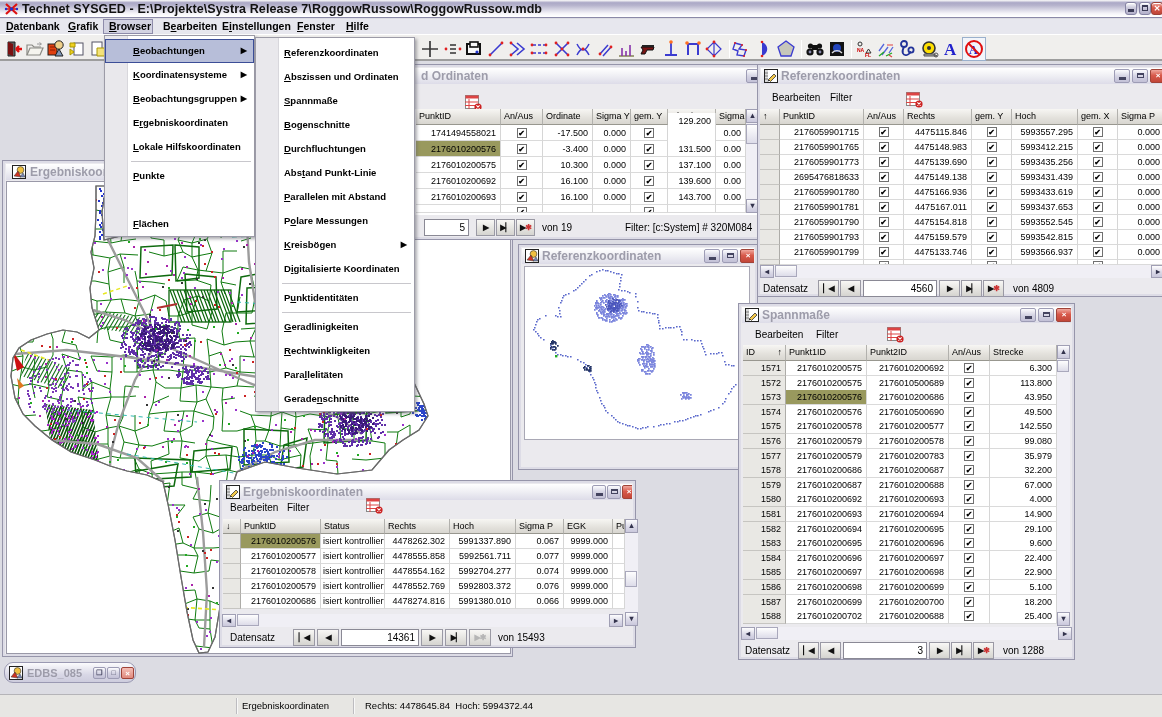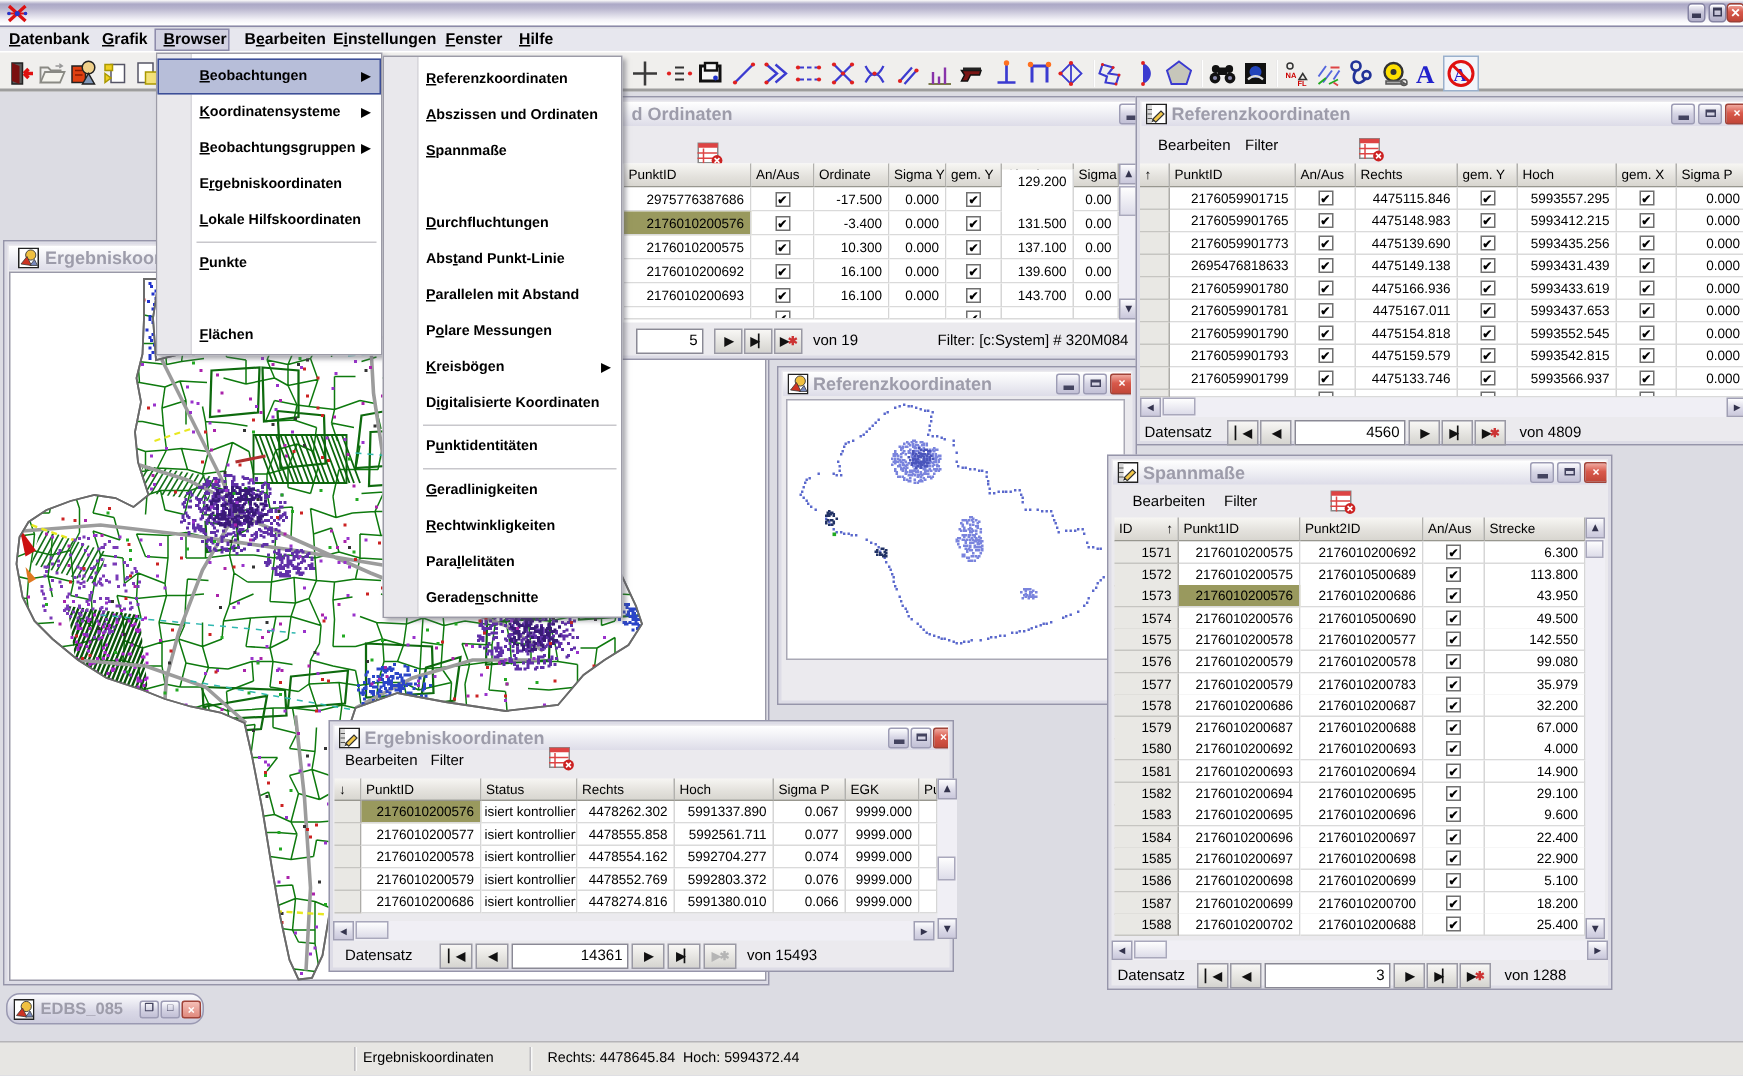--- a/index.html
+++ b/index.html
@@ -59,20 +59,21 @@
 .sthumb{position:absolute;border:1px solid #a9a8bc;background:linear-gradient(180deg,#fefefe,#dddce9)}
 </style></head><body>
 <div class="titlebar">
     <svg class="abs" style="left:4px;top:2px" width="15" height="14" viewBox="0 0 15 14">
       <path d="M2,2 L13,12 M13,2 L2,12" stroke="#dd1111" stroke-width="2.2"></path>
       <path d="M1,7 h5 M9,7 h5" stroke="#dd1111" stroke-width="1.4"></path>
       <circle cx="7.5" cy="7" r="1.7" fill="#2233cc"></circle>
       <circle cx="13" cy="7" r="1.2" fill="#2233cc"></circle>
       <circle cx="2" cy="7" r="1.2" fill="#2233cc"></circle>
     </svg>
+    <span class="ttxt">Technet SYSGED - E:\Projekte\Systra Release 7\RoggowRussow\RoggowRussow.mdb</span>
     <div class="xpbtn" style="left:1125px;width:12px"><span style="display:inline-block;width:6px;height:3px;background:#3a3a55;margin-top:6px"></span></div>
     <div class="xpbtn" style="left:1139px;width:12px"><span style="display:inline-block;width:6px;height:6px;border:1px solid #3a3a55;border-top:2px solid #3a3a55;margin-top:2px"></span></div>
     <div class="xpbtn close" style="left:1151px;width:12px">✕</div>
   </div>
 <div class="menubar">
     <span style="left:6px"><u>D</u>atenbank</span>
     <span style="left:68px"><u>G</u>rafik</span>
     <span style="left:103px;top:0px;width:50px;height:15px;background:#d3d3e2;border:1px solid #8e8cab;position:absolute"></span>
     <span style="left:109px"><u>B</u>rowser</span>
     <span style="left:163px">B<u>e</u>arbeiten</span>
@@ -331,21 +332,21 @@
         <path d="M12.4,11.4 l3.2,3.2 m0,-3.2 l-3.2,3.2" stroke="#fff" stroke-width="1.1"></path>
       </svg>
       <div class="abs" style="left:2px;top:44px;width:345px;height:106px;background:#fff"></div>
       <div class="gh" style="left:4px;top:44px;width:85px;height:16px">PunktID</div>
       <div class="gh" style="left:89px;top:44px;width:42px;height:16px">An/Aus</div>
       <div class="gh" style="left:131px;top:44px;width:50px;height:16px">Ordinate</div>
       <div class="gh" style="left:181px;top:44px;width:38px;height:16px">Sigma Y</div>
       <div class="gh" style="left:219px;top:44px;width:37px;height:16px">gem. Y</div>
       <div class="gh" style="left:256px;top:44px;width:48px;height:16px">Abszisse ↑</div>
       <div class="gh" style="left:304px;top:44px;width:30px;height:16px">Sigma X</div>
-      <div class="gc" style="left:4px;top:60px;width:85px;height:16px;line-height:14px">2975776387686</div>
+      <div class="gc" style="left:4px;top:60px;width:85px;height:16px;line-height:14px">1741494558021</div>
       <div class="gc c" style="left:89px;top:60px;width:42px;height:16px;line-height:14px"><span class="cb">✔</span></div>
       <div class="gc" style="left:131px;top:60px;width:50px;height:16px;line-height:14px">-17.500</div>
       <div class="gc" style="left:181px;top:60px;width:38px;height:16px;line-height:14px">0.000</div>
       <div class="gc c" style="left:219px;top:60px;width:37px;height:16px;line-height:14px"><span class="cb">✔</span></div>
       <div class="gc" style="left:256px;top:48px;width:48px;height:32px;line-height:14px">129.200</div>
       <div class="gc" style="left:304px;top:60px;width:30px;height:16px;line-height:14px">0.00</div>
       <div class="gc hl" style="left:4px;top:76px;width:85px;height:16px;line-height:14px">2176010200576</div>
       <div class="gc c" style="left:89px;top:76px;width:42px;height:16px;line-height:14px"><span class="cb">✔</span></div>
       <div class="gc" style="left:131px;top:76px;width:50px;height:16px;line-height:14px">-3.400</div>
       <div class="gc" style="left:181px;top:76px;width:38px;height:16px;line-height:14px">0.000</div>
@@ -811,20 +812,21 @@
     <div class="msep" style="top:125px"></div>
     <div class="mi" style="top:128px"><u>P</u>unkte</div>
     <div class="mi" style="top:176px"><u>F</u>lächen</div>
     <div style="height:200px"></div>
   </div>
 <div class="menu" style="left:255px;top:37px;width:160px">
     <div class="gut"></div>
     <div class="mi" style="top:3px"><u>R</u>eferenzkoordinaten</div>
     <div class="mi" style="top:27px"><u>A</u>bszissen und Ordinaten</div>
     <div class="mi" style="top:51px"><u>S</u>pannmaße</div>
+    <div class="mi" style="top:75px"><u>B</u>ogenschnitte</div>
     <div class="mi" style="top:99px"><u>D</u>urchfluchtungen</div>
     <div class="mi" style="top:123px">Abs<u>t</u>and Punkt-Linie</div>
     <div class="mi" style="top:147px"><u>P</u>arallelen mit Abstand</div>
     <div class="mi" style="top:171px">P<u>o</u>lare Messungen</div>
     <div class="mi" style="top:195px"><u>K</u>reisbögen<span class="arr">▶</span></div>
     <div class="mi" style="top:219px">D<u>i</u>gitalisierte Koordinaten</div>
     <div class="msep" style="top:245px"></div>
     <div class="mi" style="top:248px">P<u>u</u>nktidentitäten</div>
     <div class="msep" style="top:274px"></div>
     <div class="mi" style="top:277px"><u>G</u>eradlinigkeiten</div>

